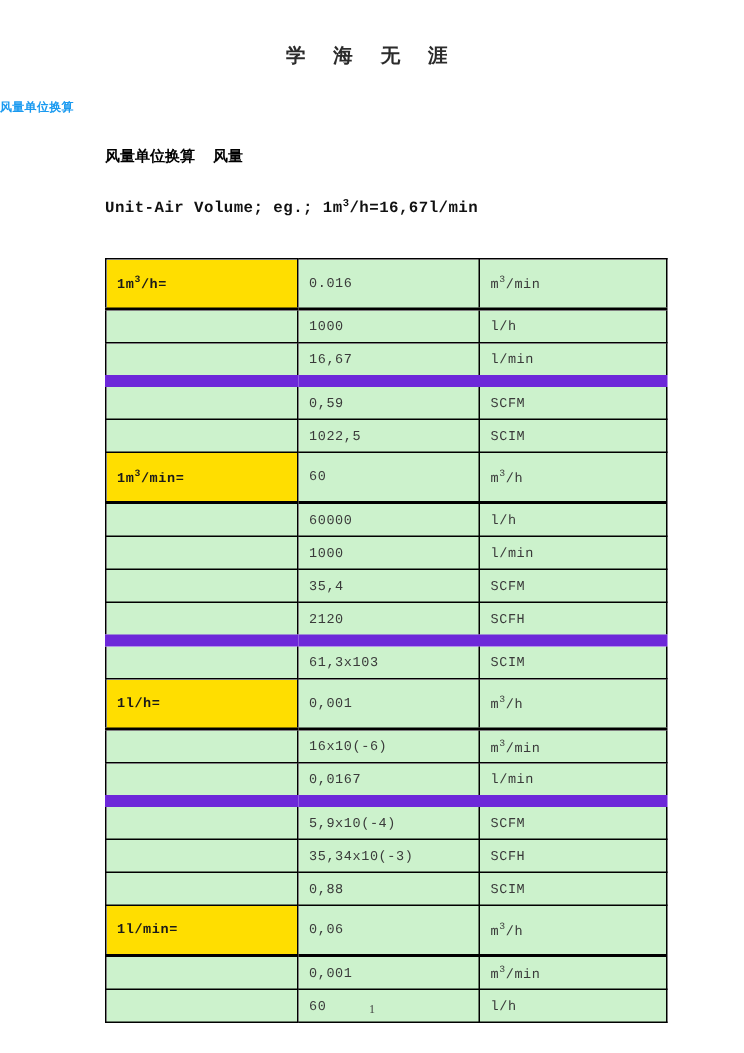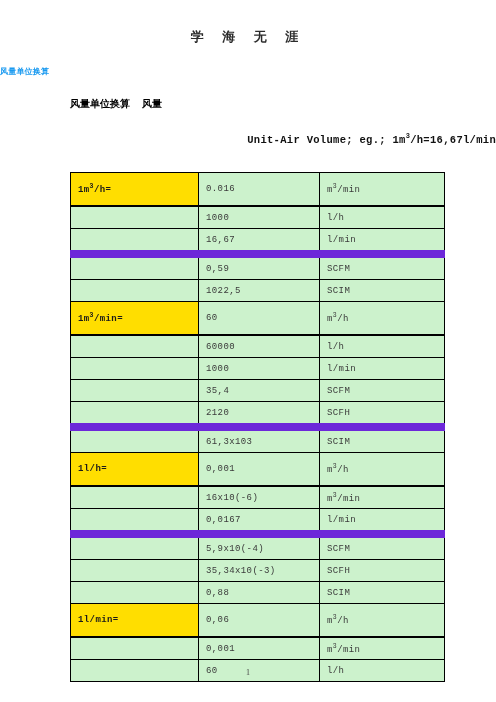--- a/index.html
+++ b/index.html
@@ -53,21 +53,20 @@
   .title-block .gap { display: inline-block; width: 12px; }
 
   .formula-line {
     margin-top: 21px;
     padding-left: 70px;
     font-family: "Liberation Mono", monospace;
     font-size: 10.5px;
     font-weight: bold;
     color: #111111;
     letter-spacing: 0.3px;
-    text-align: right;
   }
   .formula-line sup {
     font-size: 7px;
     vertical-align: super;
   }
 
   
   .conv-table {
     position: absolute;
     left: 70px;

